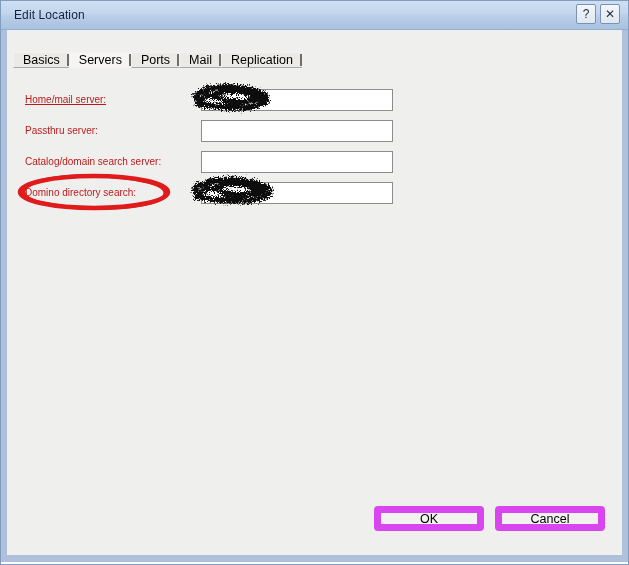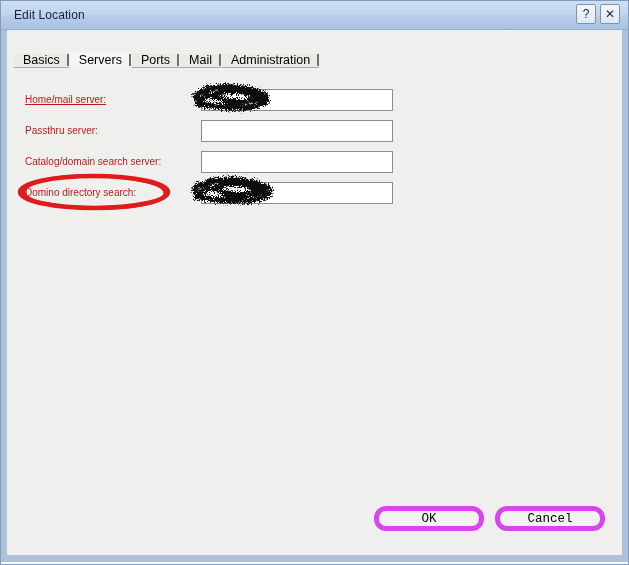--- a/index.html
+++ b/index.html
@@ -181,23 +181,23 @@
     right: 17px;
     bottom: 24px;
     display: flex;
     gap: 11px;
   }
   .dlg-button {
     width: 110px;
     height: 25px;
     box-sizing: border-box;
     background: #f2f2f0;
-    border: 5px solid #d946ef;
-    border-radius: 12px;
-    font-family: Liberation Mono, monospace;
+    border: 7px solid #d946ef;
+    border-radius: 4px;
+    font-family: Liberation Sans, sans-serif;
     font-size: 12.5px;
     color: #000000;
     cursor: default;
     display: flex;
     align-items: center;
     justify-content: center;
   }
 </style>
 </head>
 <body>
@@ -210,21 +210,21 @@
       <div class="title-btn">?</div>
       <div class="title-btn">✕</div>
     </div>
   </div>
 
   <div id="tab-strip">
     <div class="tab">Basics</div>
     <div class="tab active">Servers</div>
     <div class="tab">Ports</div>
     <div class="tab">Mail</div>
-    <div class="tab last">Administration</div>
+    <div class="tab">Replication</div>
   </div>
 
   <div id="form-area">
 
     <div class="form-row" style="top:11px;">
       <span class="form-label link">Home/mail server:</span>
       <input class="form-input" type="text" value="" style="">
     </div>
 
     <div class="form-row" style="top:42px;">

